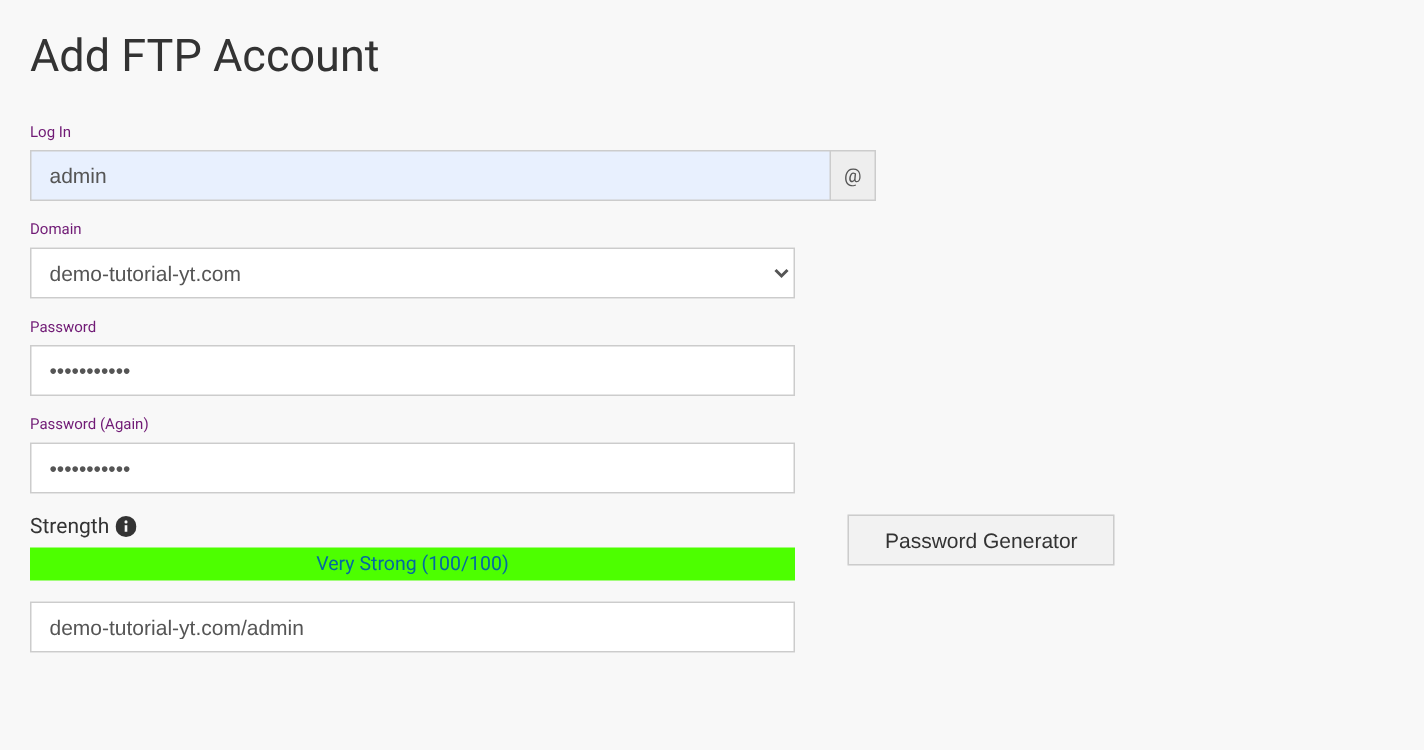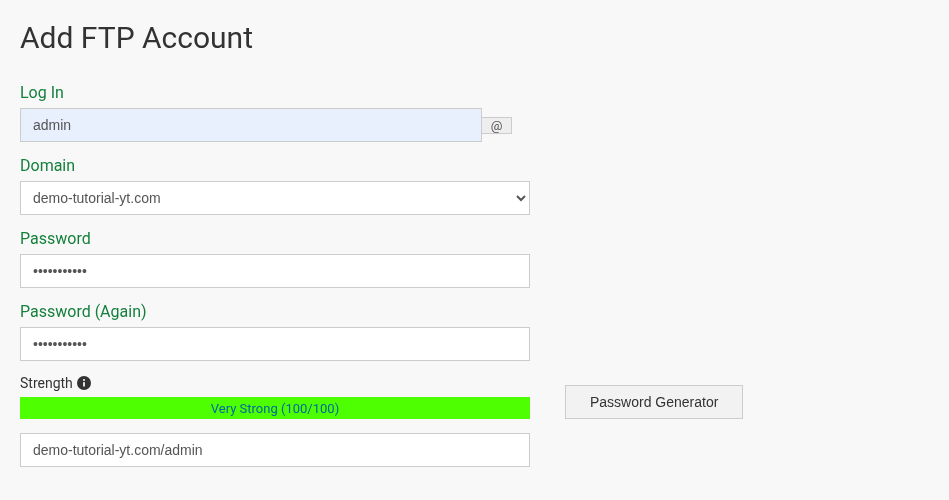--- a/index.html
+++ b/index.html
@@ -21,29 +21,28 @@
       font-size: 30px;
       font-weight: 400;
       color: #333;
       margin-bottom: 28px;
     }
     .form-group {
       margin-bottom: 14px;
     }
     label {
       display: block;
-      font-size: 16px;
-      color: #15803d;
+      font-size: 10px;
+      color: #701a75;
       margin-bottom: 6px;
       font-weight: 400;
     }
     .input-group {
       display: flex;
-      width: 492px;
-      align-items: center;
+      width: 564px;
     }
     .input-group input {
       flex: 1;
     }
     .input-group-addon {
       display: flex;
       align-items: center;
       justify-content: center;
       width: 30px;
       background-color: #eeeeee;
@@ -86,21 +85,20 @@
       height: 34px;
       padding: 6px 8px;
       font-size: 14px;
       color: #555;
       background-color: #fff;
       border: 1px solid #ccc;
       outline: none;
     }
     .strength-row {
       display: flex;
-      align-items: flex-end;
       gap: 35px;
     }
     .strength-col {
       width: 510px;
     }
     .strength-label {
       display: flex;
       align-items: center;
       margin-bottom: 6px;
     }

